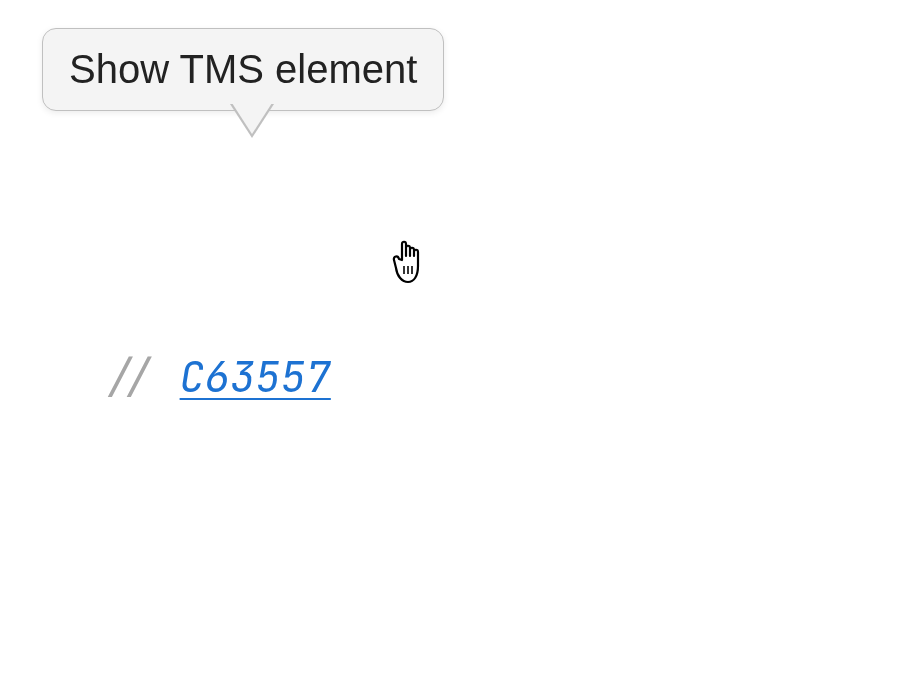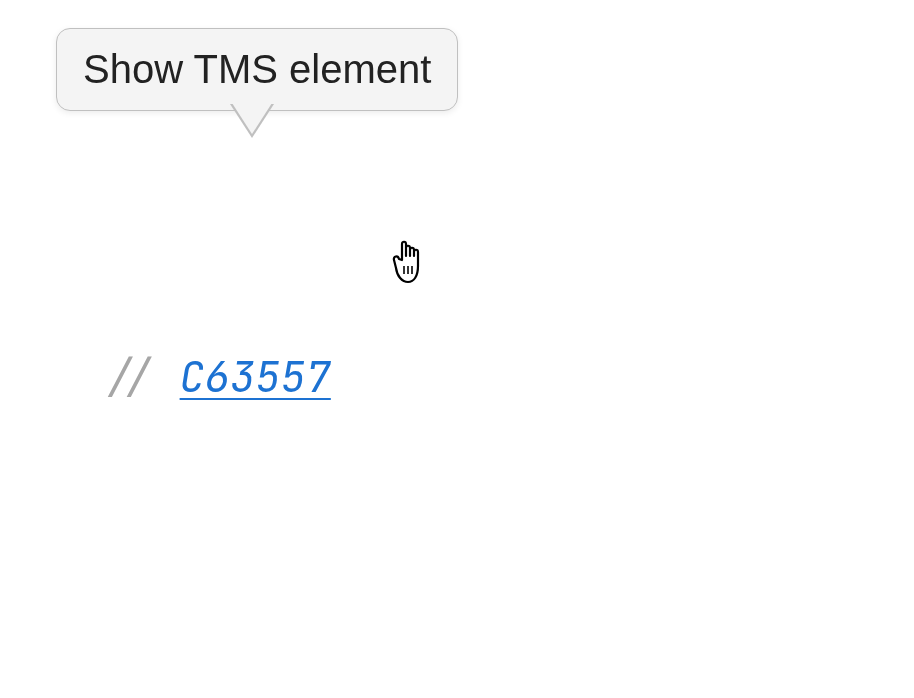--- a/index.html
+++ b/index.html
@@ -7,21 +7,21 @@
       background: #ffffff;
       width: 914px;
       height: 698px;
       position: relative;
       font-family: "SF Mono", "JetBrains Mono", Menlo, Consolas, monospace;
       overflow: hidden;
     }
     .tooltip {
       position: absolute;
       top: 28px;
-      left: 56px;
+      left: 42px;
       background: #f4f4f4;
       border: 1.5px solid #c0c0c0;
       border-radius: 14px;
       padding: 18px 26px;
       font-family: -apple-system, "Helvetica Neue", Arial, sans-serif;
       font-size: 40px;
       font-weight: 400;
       color: #222;
       box-shadow: 0 2px 6px rgba(0,0,0,0.08);
     }

